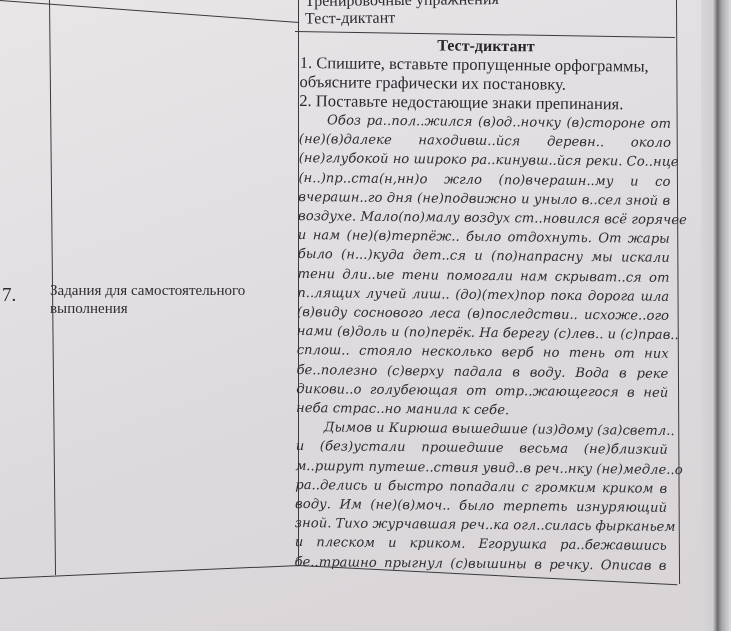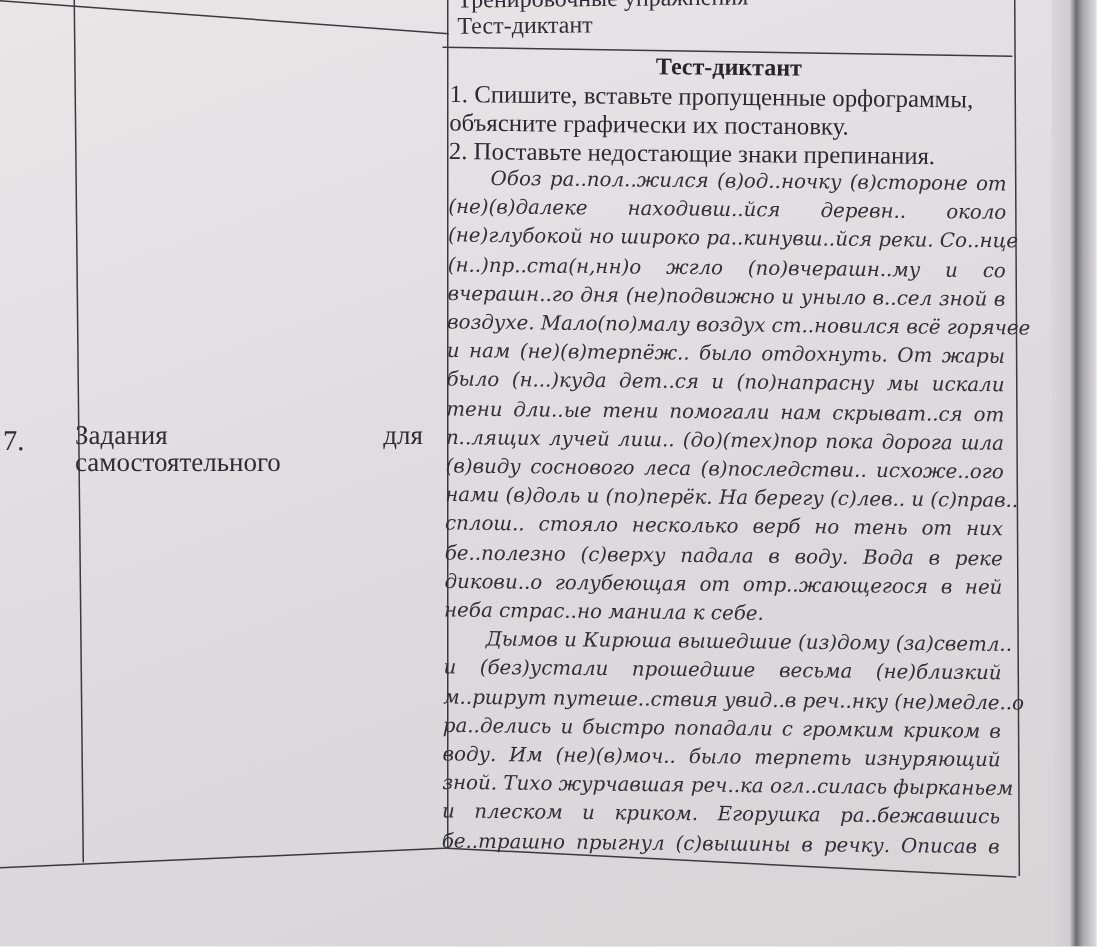--- a/index.html
+++ b/index.html
@@ -15,21 +15,21 @@
   }
   .line { position:absolute; background:#3a3a3e; }
   .vline { width:1px; }
   .hline { height:1px; transform-origin:0 0; }
 
   .num7 {
     position:absolute; left:2px; top:284px; font-size:19px; color:#2e2d33;
   }
   .task-label {
     position:absolute; left:50px; top:281px; width:232px;
-    font-size:18px; line-height:18px; text-align:justify; text-align-last:left;
+    font-size:15px; line-height:18px; text-align:justify; text-align-last:left;
     color:#2e2d33;
   }
   .task-label span { display:block; }
 
   .hdr-top {
     position:absolute; left:305px; top:-9px; font-size:16px; color:#2e2d33;
     transform: rotate(-0.6deg);
   }
   .hdr-top2 {
     position:absolute; left:305px; top:9px; font-size:16px; color:#2e2d33;
@@ -68,20 +68,21 @@
 <div class="line hline" style="left:0; top:578px; width:300px; transform:rotate(-2.5deg);"></div>
 <div class="line hline" style="left:298px; top:565px; width:380px; transform:rotate(2.9deg);"></div>
 
 <div class="hdr-top">Тренировочные упражнения</div>
 <div class="hdr-top2">Тест-диктант</div>
 
 <div class="num7">7.</div>
 
 <div class="task-label">
   <span>Задания для самостоятельного</span>
+  <span>выполнения</span>
 </div>
 
 <div class="content">
   <div class="title">Тест-диктант</div>
   <p class="instr">1. Спишите, вставьте пропущенные орфограммы,</p>
   <p class="instr">объясните графически их постановку.</p>
   <p class="instr">2. Поставьте недостающие знаки препинания.</p>
 
   <div class="dictation">
     <span class="ln indent">Обоз ра..пол..жился (в)од..ночку (в)стороне от</span>

